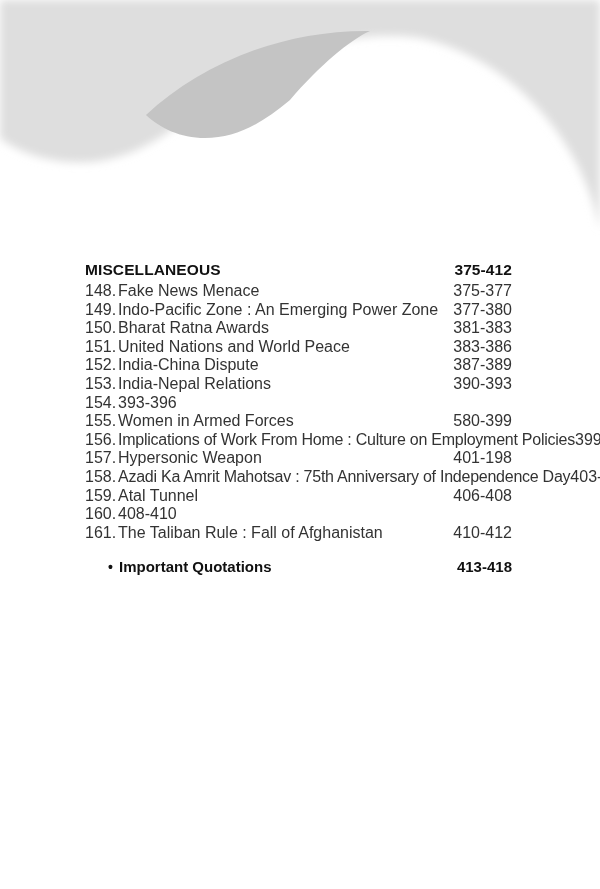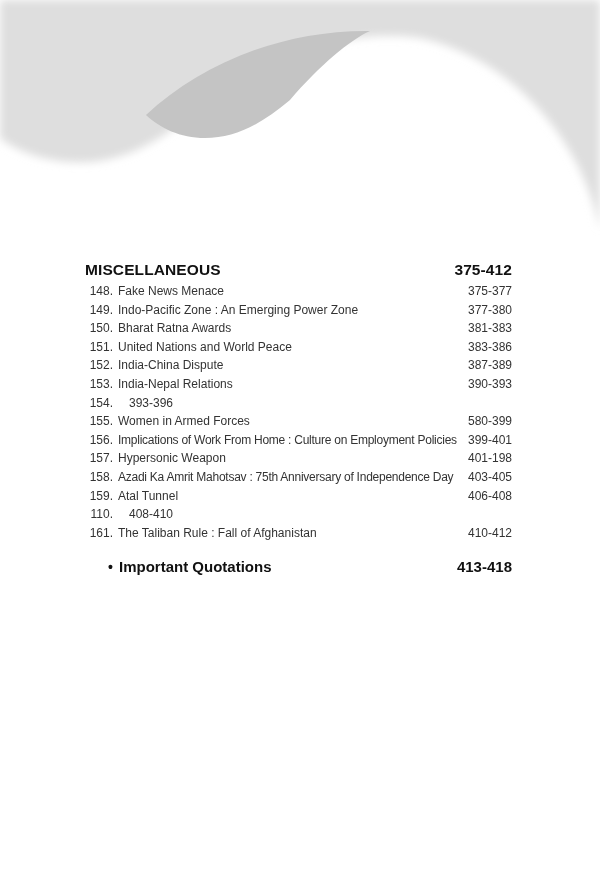--- a/index.html
+++ b/index.html
@@ -12,26 +12,26 @@
     .deco { position: absolute; left: 0; top: 0; width: 600px; height: 260px; }
     .toc {
       position: absolute; left: 85px; top: 258px; width: 427px;
     }
     .section-head {
       display: flex; justify-content: space-between; align-items: center;
       font-weight: bold; font-size: 15.5px; color: #111; height: 24px;
       letter-spacing: 0.1px;
     }
     .entry {
-      display: flex; align-items: baseline; font-size: 12px; color: #333;
+      display: flex; align-items: baseline; font-size: 16px; color: #333;
       height: 18.6px; line-height: 18.6px;
     }
     .entry .num { width: 28px; text-align: right; margin-right: 5px; }
     .entry .title { flex: 1; white-space: nowrap; }
-    .entry .pages { text-align: right; white-space: nowrap; margin-left: 11px; }
+    .entry .pages { text-align: right; white-space: nowrap; }
     .extra {
       display: flex; justify-content: space-between; align-items: baseline;
       font-weight: bold; font-size: 15px; color: #111; margin-top: 16px;
     }
     .extra .left { display: flex; align-items: baseline; }
     .extra .bullet { width: 28px; text-align: right; margin-right: 6px; font-size: 14px; }
   </style>
 </head>
 <body>
 
@@ -105,21 +105,21 @@
       <span class="num">158.</span>
       <span class="title" style="letter-spacing:-0.25px;">Azadi Ka Amrit Mahotsav : 75th Anniversary of Independence Day</span>
       <span class="pages">403-405</span>
     </div>
   <div class="entry">
       <span class="num">159.</span>
       <span class="title">Atal Tunnel</span>
       <span class="pages">406-408</span>
     </div>
   <div class="entry">
-      <span class="num">110.</span>
+      <span class="num">160.</span>
       <span class="pages">408-410</span>
     </div>
   <div class="entry">
       <span class="num">161.</span>
       <span class="title">The Taliban Rule : Fall of Afghanistan</span>
       <span class="pages">410-412</span>
     </div>
 
   <div class="extra">
     <span class="left">

